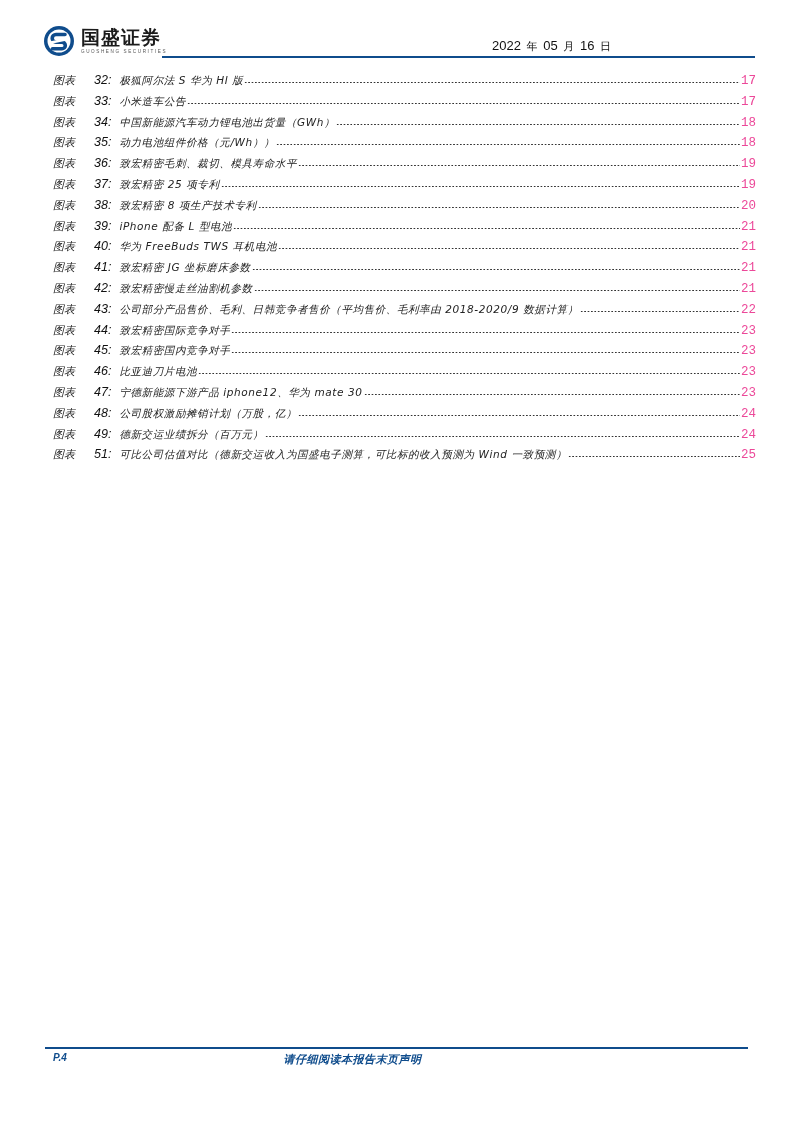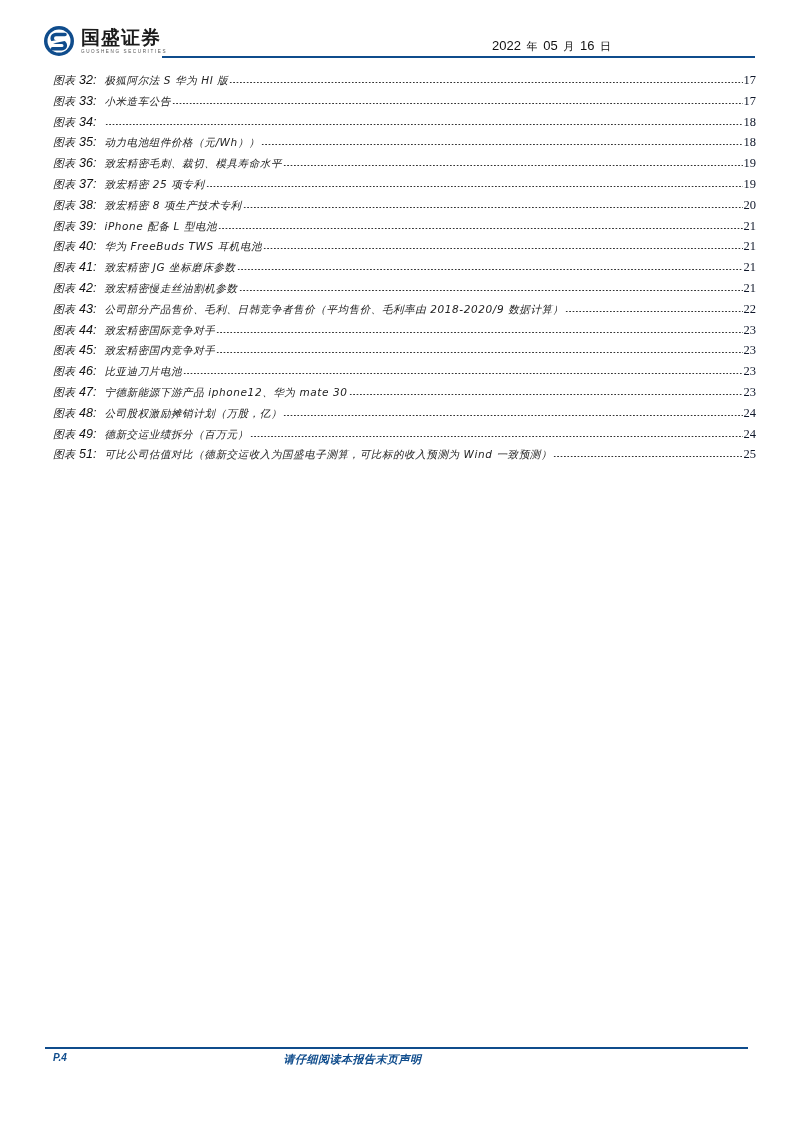--- a/index.html
+++ b/index.html
@@ -92,21 +92,21 @@
       font-style: italic;
       font-size: 11px;
       color: #222;
       flex: 0 0 auto;
     }
     .toc-num {
       font-family: "Liberation Sans", sans-serif;
       font-style: italic;
       font-size: 12.5px;
       color: #111;
-      margin-left: 4px;
+      margin-left: 19px;
       margin-right: 8px;
       flex: 0 0 auto;
     }
     .toc-title {
       font-family: "DejaVu Sans", sans-serif;
       font-style: italic;
       font-size: 10.5px;
       color: #222;
       flex: 0 0 auto;
       letter-spacing: 0.6px;
@@ -117,23 +117,23 @@
       margin: 0 1px;
       height: 12px;
       position: relative;
       top: 1px;
       background-image: radial-gradient(circle, #333 0.75px, transparent 0.9px);
       background-size: 3.4px 3px;
       background-repeat: repeat-x;
       background-position: 0 8px;
     }
     .toc-page {
-      font-family: Liberation Serif, serif;
+      font-family: Liberation Mono, monospace;
       font-size: 12.5px;
-      color: #0f172a;
+      color: #ec4899;
       flex: 0 0 auto;
     }
 
     .footer-rule {
       position: absolute;
       left: 45px; top: 1047px;
       width: 703px; height: 2px;
       background: #0f4c8c;
     }
     .footer-page {
@@ -196,20 +196,21 @@
     <li class="toc-row">
       <span class="toc-prefix">图表</span>
       <span class="toc-num">33:</span>
       <span class="toc-title">小米造车公告</span>
       <span class="toc-leader"></span>
       <span class="toc-page">17</span>
     </li>
     <li class="toc-row">
       <span class="toc-prefix">图表</span>
       <span class="toc-num">34:</span>
+      <span class="toc-title">中国新能源汽车动力锂电池出货量（GWh）</span>
       <span class="toc-leader"></span>
       <span class="toc-page">18</span>
     </li>
     <li class="toc-row">
       <span class="toc-prefix">图表</span>
       <span class="toc-num">35:</span>
       <span class="toc-title">动力电池组件价格（元/Wh））</span>
       <span class="toc-leader"></span>
       <span class="toc-page">18</span>
     </li>

